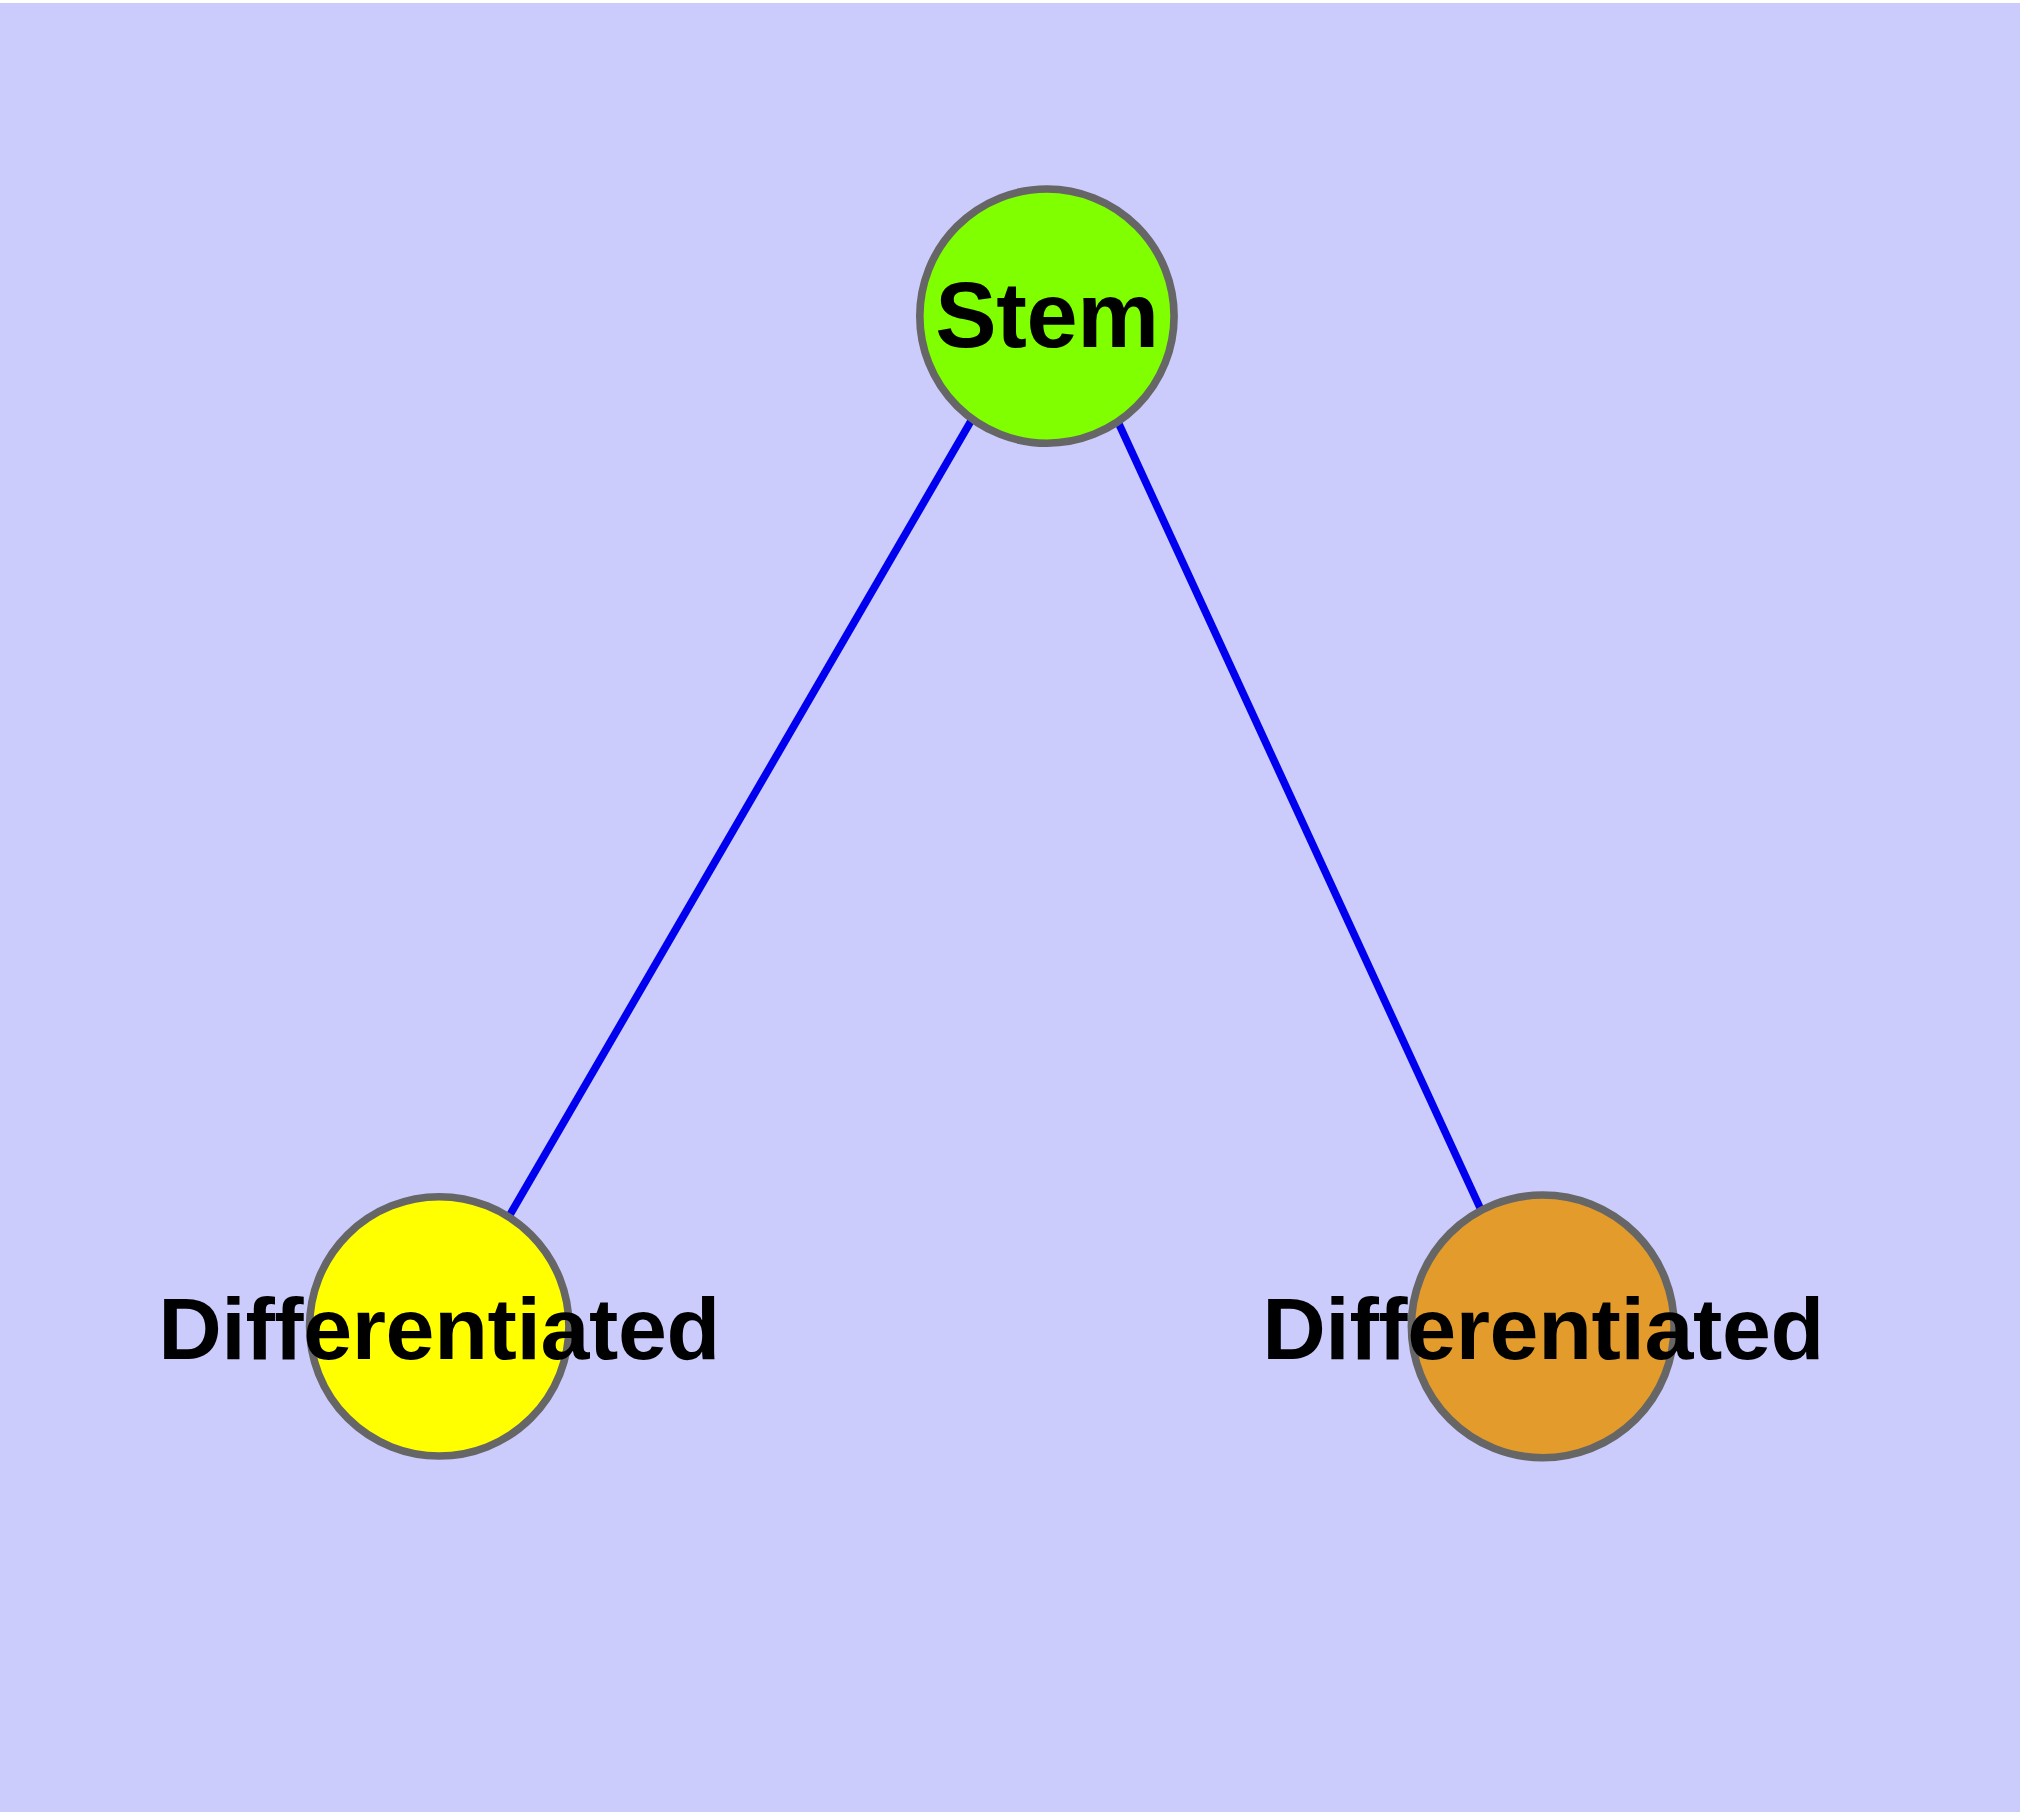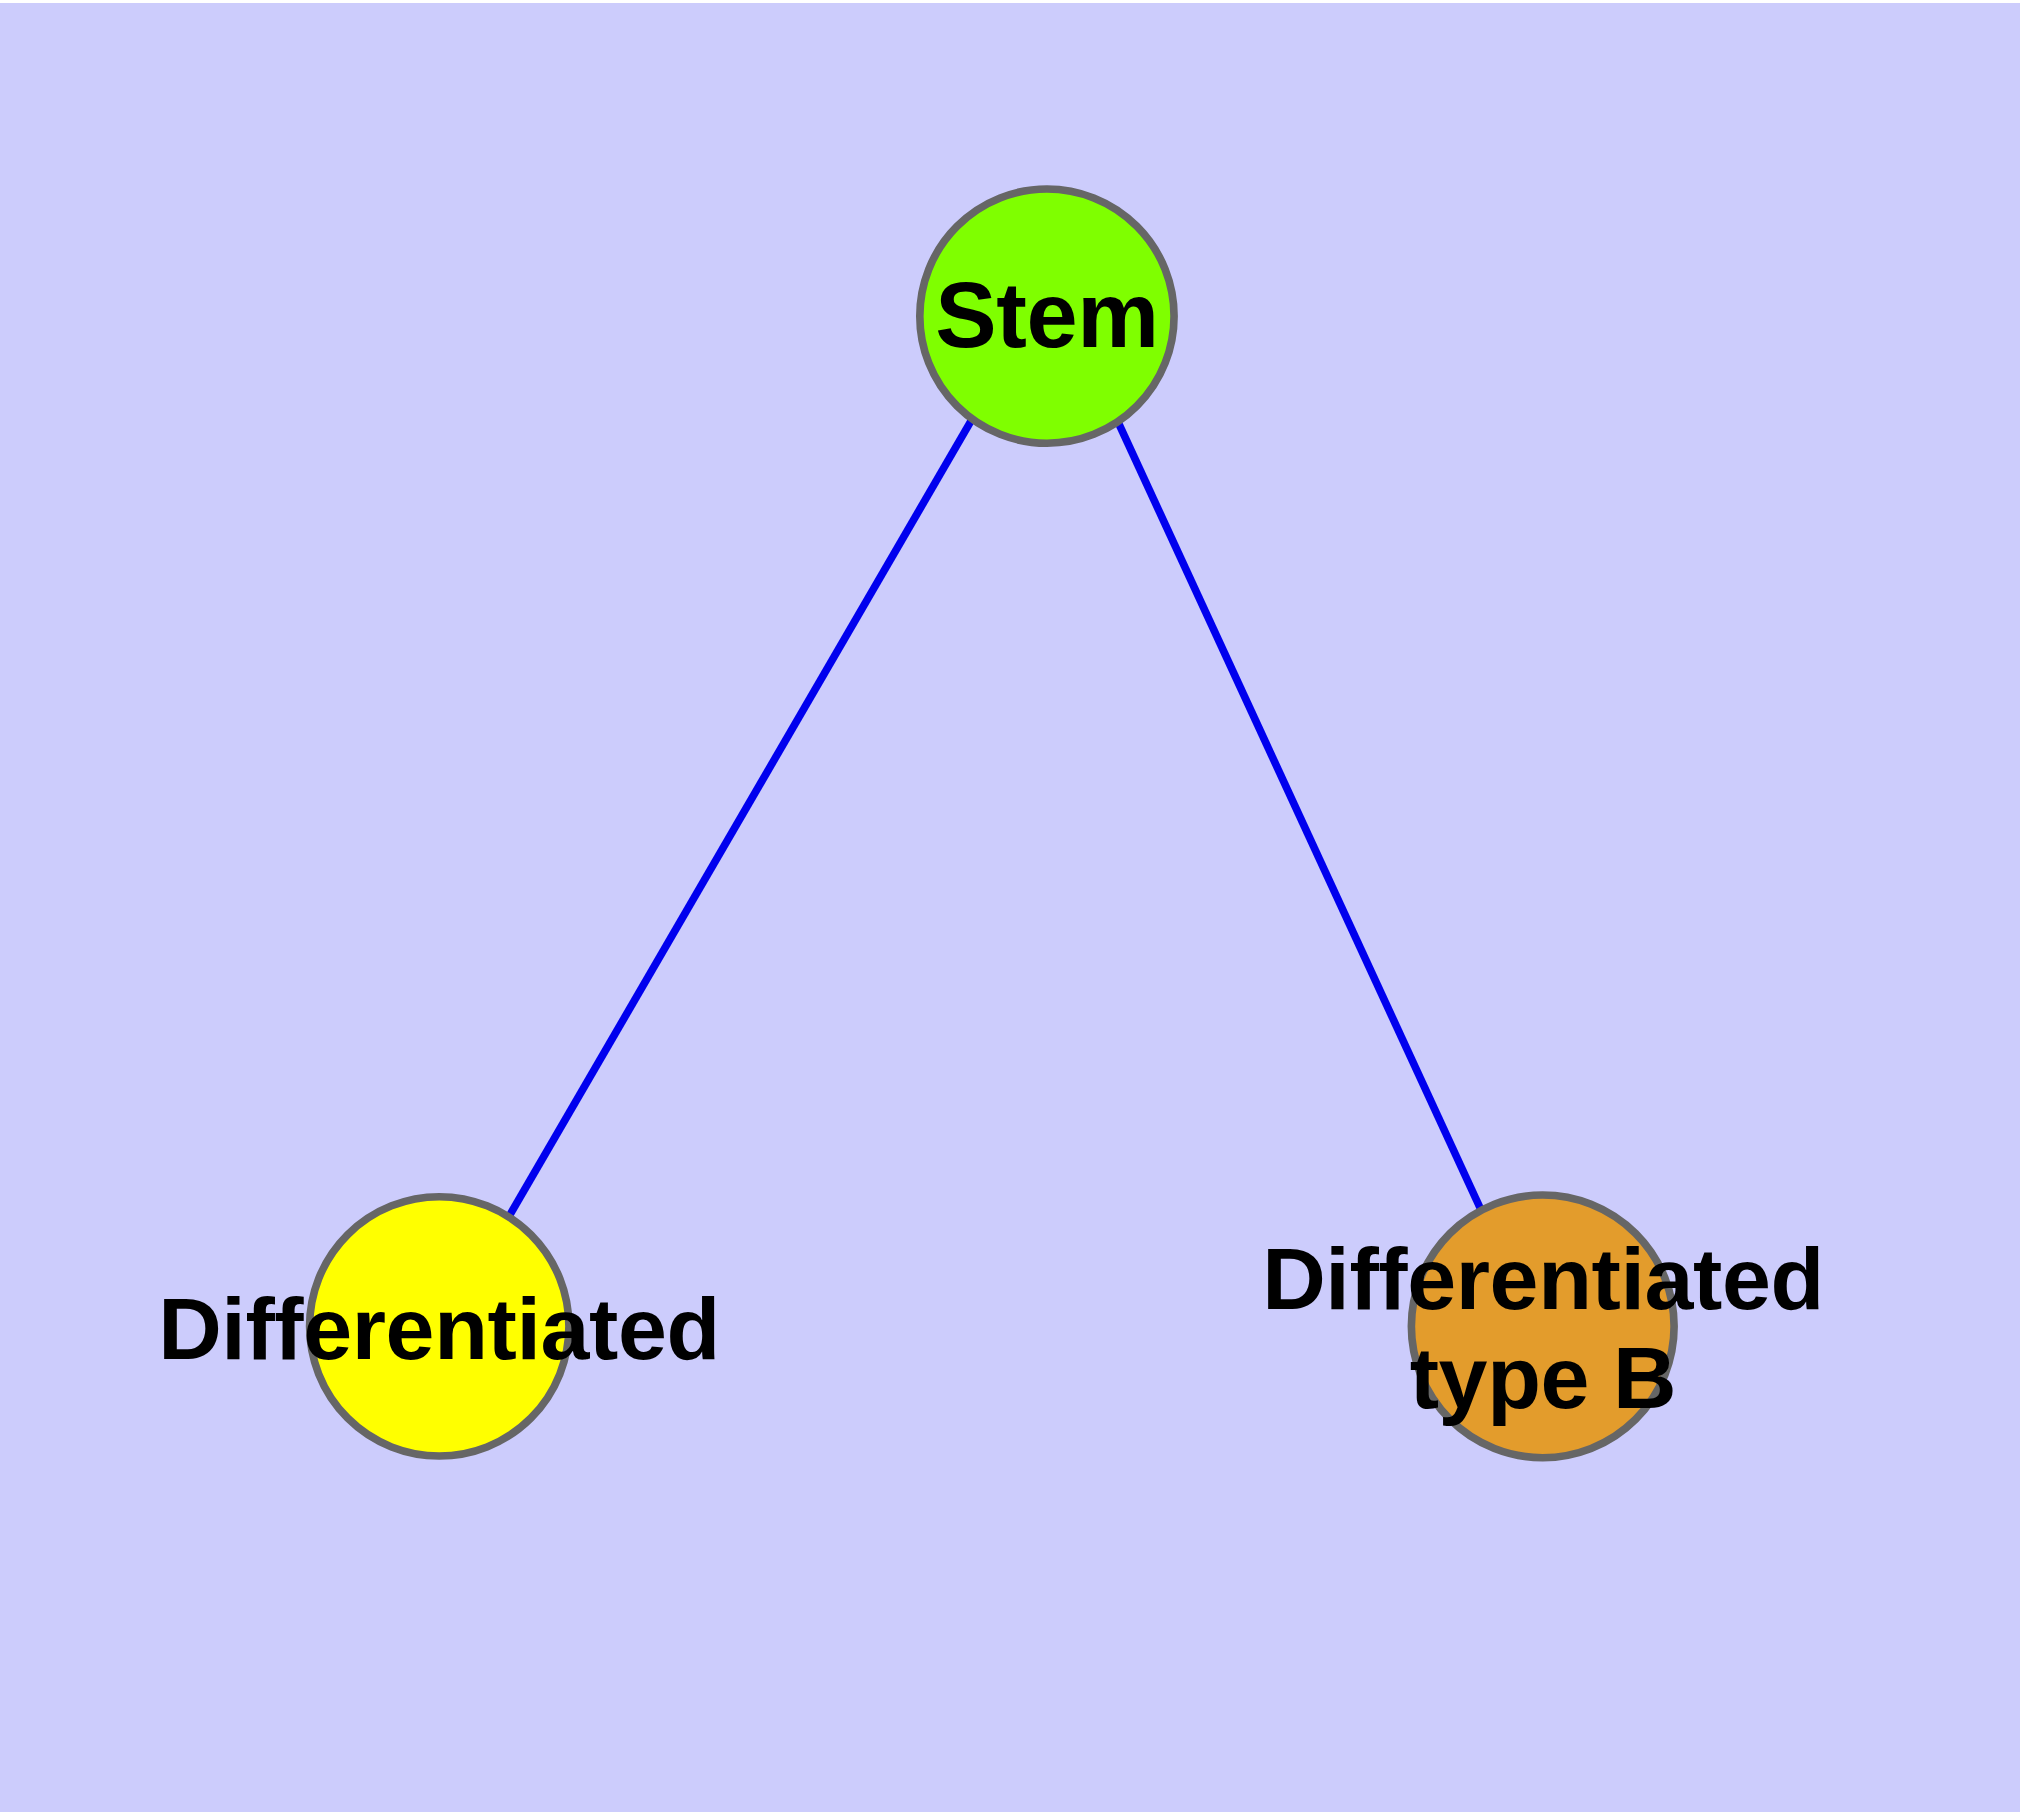--- a/index.html
+++ b/index.html
@@ -38,21 +38,20 @@
     stroke: #0000ee;
     stroke-width: 9;
     stroke-linecap: butt;
     fill: none;
   }
   .node-label {
     position: absolute;
     color: #000000;
     font-weight: bold;
     font-family: "Liberation Sans", sans-serif;
-    text-align: center;
     line-height: 1.12;
     white-space: nowrap;
     letter-spacing: -0.4px;
     pointer-events: none;
   }
   #label-stem {
     font-size: 92px;
     left: 1047px;
     top: 316px;
     transform: translate(-50%, -50%);
@@ -93,17 +92,16 @@
   <div class="node-label" id="label-stem" style="left: 1047px; top: 316px;">
     <span class="label-line">Stem</span>
   </div>
 
   <div class="node-label" id="label-type-a" style="left: 439px; top: 1329px;">
     <span class="label-line">Differentiated</span>
   </div>
 
   <div class="node-label" id="label-type-b" style="left: 1543px; top: 1329px;">
     <span class="label-line">Differentiated</span>
-    <span class="label-line">type B</span>
   </div>
 
 </div>
 
 
 </body></html>

